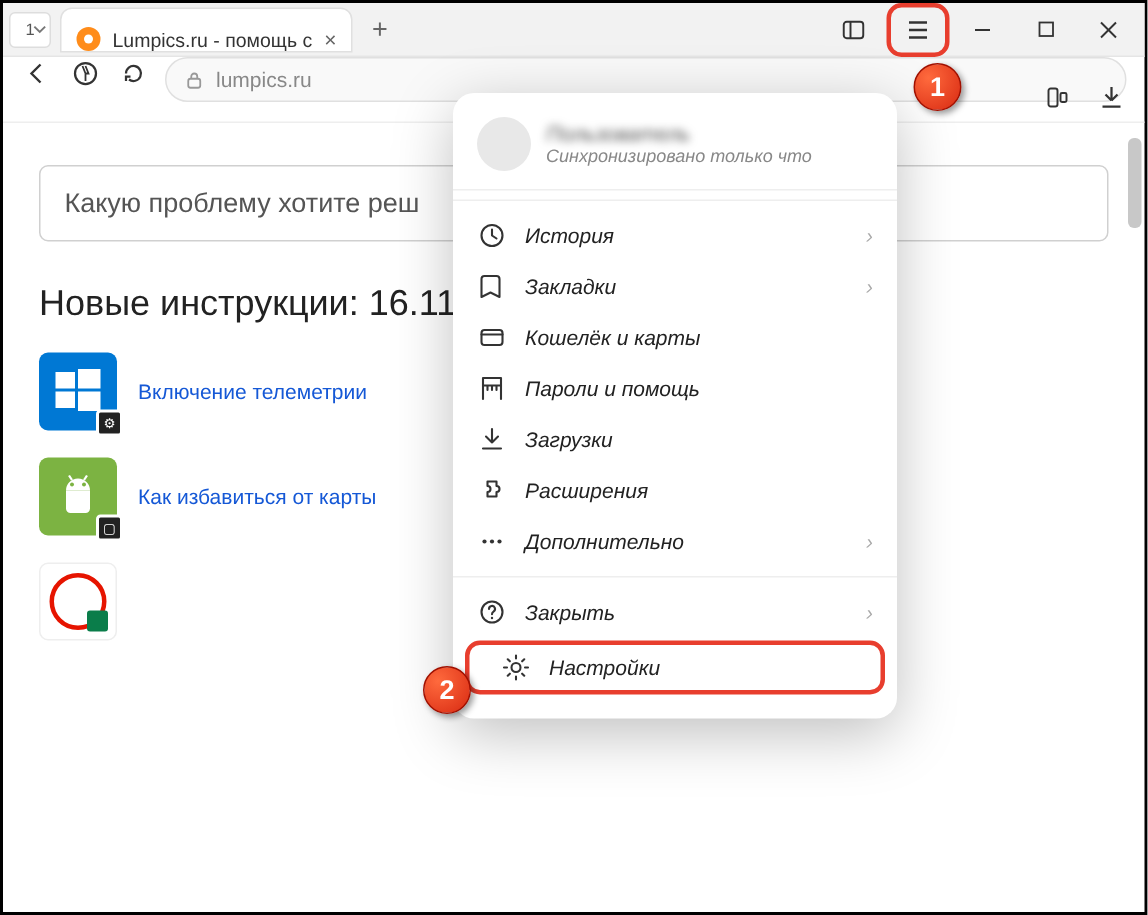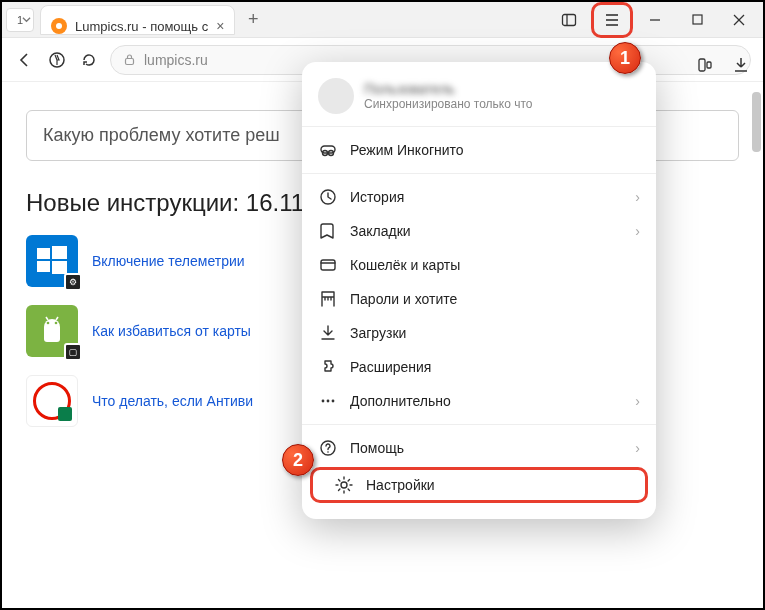--- a/index.html
+++ b/index.html
@@ -19,40 +19,40 @@
   .win-controls { margin-left:auto; display:flex; align-items:center; gap:2px; }
   .win-btn { width:40px; height:32px; display:flex; align-items:center; justify-content:center; color:#333; }
   .menu-btn-wrap { border:3px solid #e83e2e; border-radius:10px; padding:1px; }
   .menu-btn { width:34px; height:28px; display:flex; align-items:center; justify-content:center; background:#f2f2f2; border-radius:6px; }
   
   .badge { position:absolute; width:32px; height:32px; background:radial-gradient(circle at 30% 30%, #ff6a3d, #d82a12); border-radius:50%; color:#fff; font-weight:bold; font-size:18px; display:flex; align-items:center; justify-content:center; box-shadow: 2px 2px 4px rgba(0,0,0,0.4); border:1px solid #a01000; }
   .badge1 { top: 40px; left: 607px; }
   .badge2 { top: 442px; left: 280px; }
   
   
-  .addr-bar { height:44px; display:flex; align-items:center; gap:10px; padding: 0 12px; border-bottom:1px solid #eee; }
+  .addr-bar { height:44px; display:flex; gap:10px; padding: 0 12px; border-bottom:1px solid #eee; }
   .addr-ico { width:22px; height:22px; display:flex; align-items:center; justify-content:center; color:#333; }
   .url-box { flex:1; height:30px; border:1px solid #e0e0e0; border-radius:15px; display:flex; align-items:center; padding:0 12px; gap:8px; color:#888; font-size:14px; background:#f9f9f9; }
   
   
   .content { padding: 28px 24px; position:relative; }
   .search-box { border:1px solid #d0d0d0; border-radius:6px; padding: 14px 16px; font-size:18px; color:#555; margin-bottom:28px; }
   .page-title { font-size:24px; font-weight:normal; color:#222; margin: 18px 0; }
   .article { display:flex; align-items:center; gap:14px; margin: 18px 0; }
   .art-icon { width:52px; height:52px; border-radius:6px; display:flex; align-items:center; justify-content:center; font-size:30px; color:#fff; position:relative; }
   .art-link { color:#1558d6; font-size:14px; text-decoration:none; }
   .ic-win { background:#0078d4; }
   .ic-and { background:#7cb342; }
   .ic-yb { background:#fff; border:1px solid #eee; }
   .yb-circle { width:38px; height:38px; border:3px solid #e61400; border-radius:50%; position:relative; }
   .yb-circle::after { content:""; position:absolute; right:-4px; bottom:-4px; width:14px; height:14px; background:#0a7d4a; border-radius:2px; }
   .mini-badge { position:absolute; right:-4px; bottom:-4px; width:18px; height:18px; background:#222; border-radius:3px; border:2px solid #fff; font-size:9px; color:#fff; display:flex; align-items:center; justify-content:center;}
   
   
-  .menu { position:absolute; top:60px; left:300px; width:354px; background:#fff; border-radius:14px; box-shadow: 0 10px 40px rgba(0,0,0,0.25); padding: 10px 0 14px; }
+  .menu { position:absolute; top:60px; left:300px; width:296px; background:#fff; border-radius:14px; box-shadow: 0 10px 40px rgba(0,0,0,0.25); padding: 10px 0 14px; font-style: italic; }
   .menu-head { display:flex; align-items:center; gap:10px; padding: 6px 16px 12px; border-bottom:1px solid #eee; margin-bottom:6px; }
   .avatar { width:36px; height:36px; border-radius:50%; background:#e8e8e8; }
   .sync-name { font-size:14px; color:#555; filter:blur(3px); }
   .sync-status { font-size:12px; color:#888; }
   .menu-item { display:flex; align-items:center; gap:12px; padding: 7px 16px; font-size:14px; color:#222; cursor:pointer; }
   .menu-item.highlight { border:3px solid #e83e2e; border-radius:10px; margin: 2px 8px; padding: 5px 21px; }
   .mico { width:20px; height:20px; display:flex; align-items:center; justify-content:center; color:#333; }
   .menu-arrow { margin-left:auto; color:#aaa; }
   .sep { height:1px; background:#eee; margin:6px 0; }
   
@@ -185,43 +185,32 @@
           </svg>
         <span class="mini-badge">▢</span>
       </div>
       <a class="art-link">Как избавиться от карты</a>
     </div>
 
     <div class="article">
       <div class="art-icon ic-yb">
         <div class="yb-circle"></div>
       </div>
-      <a class="art-link">Что делать, если Антиви</a>
     </div>
   </div>
 
   <div class="menu">
     <div class="menu-head">
       <div class="avatar"></div>
       <div>
         <div class="sync-name">Пользователь</div>
         <div class="sync-status">Синхронизировано только что</div>
       </div>
     </div>
     <div id="menu-body">
-        <div class="menu-item">
-          <span class="mico">
-            <svg width="20" height="20" viewBox="0 0 20 20">
-              <rect x="3" y="6" width="14" height="7" rx="3.5" stroke="#333" fill="none" stroke-width="1.4" stroke-linecap="round" stroke-linejoin="round"></rect>
-              <circle cx="7" cy="13" r="2.5" stroke="#333" fill="none" stroke-width="1.4" stroke-linecap="round" stroke-linejoin="round"></circle>
-              <circle cx="13" cy="13" r="2.5" stroke="#333" fill="none" stroke-width="1.4" stroke-linecap="round" stroke-linejoin="round"></circle>
-            </svg>
-          </span>
-          <span>Режим Инкогнито</span>
-        </div>
         <div class="sep"></div>
         <div class="menu-item">
           <span class="mico">
             <svg width="20" height="20" viewBox="0 0 20 20">
               <circle cx="10" cy="10" r="7" stroke="#333" fill="none" stroke-width="1.4" stroke-linecap="round" stroke-linejoin="round"></circle>
               <path d="M10 6v4l3 2" stroke="#333" fill="none" stroke-width="1.4" stroke-linecap="round" stroke-linejoin="round"></path>
             </svg>
           </span>
           <span>История</span>
           <span class="menu-arrow">›</span>
@@ -243,21 +232,21 @@
             </svg>
           </span>
           <span>Кошелёк и карты</span>
         </div>
         <div class="menu-item">
           <span class="mico">
             <svg width="20" height="20" viewBox="0 0 20 20">
               <path d="M4 3h12v5H4zM4 8v9m12-9v9M7 8v3m3-3v3m3-3v3" stroke="#333" fill="none" stroke-width="1.4" stroke-linecap="round" stroke-linejoin="round"></path>
             </svg>
           </span>
-          <span>Пароли и хотите</span>
+          <span>Пароли и помощь</span>
         </div>
         <div class="menu-item">
           <span class="mico">
             <svg width="20" height="20" viewBox="0 0 20 20">
               <path d="M10 3v9m0 0l-4-4m4 4l4-4M4 16h12" stroke="#333" fill="none" stroke-width="1.4" stroke-linecap="round" stroke-linejoin="round"></path>
             </svg>
           </span>
           <span>Загрузки</span>
         </div>
         <div class="menu-item">
@@ -281,21 +270,21 @@
         </div>
         <div class="sep"></div>
         <div class="menu-item">
           <span class="mico">
             <svg width="20" height="20" viewBox="0 0 20 20">
               <circle cx="10" cy="10" r="7" stroke="#333" fill="none" stroke-width="1.4" stroke-linecap="round" stroke-linejoin="round"></circle>
               <path d="M8 8a2 2 0 1 1 3 1.7c-.7.4-1 .8-1 1.8" stroke="#333" fill="none" stroke-width="1.4" stroke-linecap="round" stroke-linejoin="round"></path>
               <circle cx="10" cy="14" r="0.8" fill="#333"></circle>
             </svg>
           </span>
-          <span>Помощь</span>
+          <span>Закрыть</span>
           <span class="menu-arrow">›</span>
         </div>
         <div class="menu-item highlight">
           <span class="mico">
             <svg width="20" height="20" viewBox="0 0 20 20">
               <circle cx="10" cy="10" r="3" stroke="#333" fill="none" stroke-width="1.4" stroke-linecap="round" stroke-linejoin="round"></circle>
               <path d="M10 2v2m0 12v2M2 10h2m12 0h2M4.5 4.5l1.4 1.4m8.2 8.2l1.4 1.4M4.5 15.5l1.4-1.4m8.2-8.2l1.4-1.4" stroke="#333" fill="none" stroke-width="1.4" stroke-linecap="round" stroke-linejoin="round"></path>
             </svg>
           </span>
           <span>Настройки</span>

